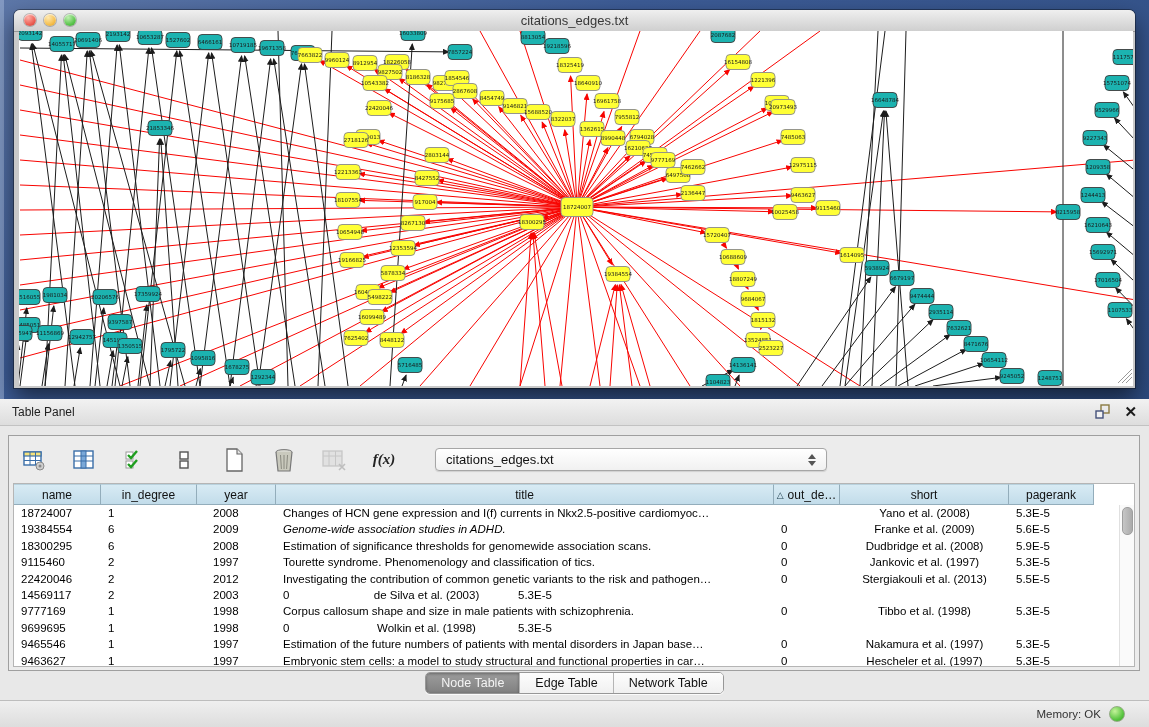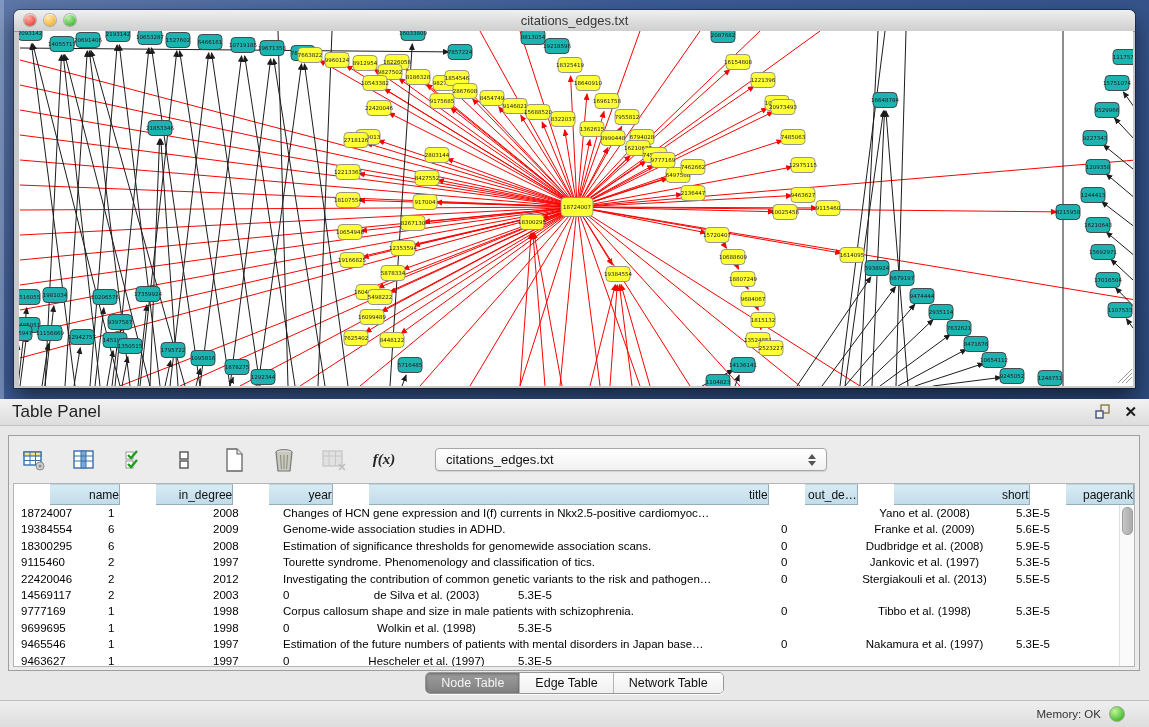--- a/index.html
+++ b/index.html
@@ -29,21 +29,21 @@
   .ek{stroke:#1c1c1c;stroke-width:1;}
   .eg{stroke:#9a9a9a;stroke-width:1;}
   .node-rect.t{fill:#1cb3b0;stroke:#3c3c3c;stroke-width:0.9;}
   .node-rect.y{fill:#ffff35;stroke:#8a8a8a;stroke-width:0.9;}
   .node-label{font-family:"DejaVu Sans",sans-serif;font-size:5.5px;fill:#1a1a1a;text-anchor:middle;}
 
   
   .table-panel{position:absolute;left:0;top:399px;width:1149px;height:301px;background:#e8e8e8;}
   .panel-titlebar{height:27px;background:linear-gradient(#f2f2f2,#dddddd);
     border-bottom:1px solid #c2c2c2;display:flex;align-items:center;padding:0 12px;box-sizing:border-box;}
-  .panel-title{font-size:17px;color:#222;flex:1;}
+  .panel-title{font-size:12px;color:#222;flex:1;}
   .float-btn{width:18px;height:16px;margin-right:12px;cursor:default;}
   .close-btn{font-size:15px;font-weight:bold;color:#1a1a1a;line-height:16px;cursor:default;}
 
   .panel-inner{position:absolute;left:8px;top:36px;width:1132px;height:236px;
     border:1px solid #9f9f9f;background:#ececec;box-sizing:border-box;}
   .toolbar{height:47px;display:flex;align-items:center;gap:24px;padding-left:12px;}
   .tool-btn{width:26px;height:26px;display:flex;align-items:center;justify-content:center;}
   .tool-btn svg{display:block;}
   .fx{font-family:"Liberation Serif",serif;font-style:italic;font-weight:bold;font-size:15px;color:#222;}
   .net-select{margin-left:14px;width:392px;height:23px;border:1px solid #a6a6a6;border-radius:4px;
@@ -53,22 +53,22 @@
   .stepper{display:flex;flex-direction:column;gap:2px;}
   .stepper i{display:block;width:0;height:0;border-left:4px solid transparent;border-right:4px solid transparent;}
   .stepper .up{border-bottom:5px solid #555;}
   .stepper .dn{border-top:5px solid #555;}
 
   .tbl-wrap{position:absolute;left:4px;right:4px;top:47px;bottom:3px;background:#ffffff;
     border:1px solid #b5b5b5;overflow:hidden;}
   .tbl-head{display:flex;height:21px;}
   .th{background:linear-gradient(#d8ebf4,#c2dcea);border-right:1px solid #93adbb;
     border-bottom:1px solid #93adbb;border-top:1px solid #b9d2de;
-    font-size:12px;color:#111;display:flex;align-items:center;justify-content:flex-end;
-    box-sizing:border-box;white-space:nowrap;overflow:hidden;margin-left:36px;}
+    font-size:12px;color:#111;display:flex;align-items:center;justify-content:center;
+    box-sizing:border-box;white-space:nowrap;overflow:hidden;}
   .th .sort{font-size:9px;margin-right:4px;color:#1a3a4a;}
   .tbl-body{position:relative;}
   .tr{display:flex;height:16.4px;line-height:16.4px;font-size:11.5px;color:#000;white-space:nowrap;}
   .td{box-sizing:border-box;padding-left:7px;overflow:hidden;text-overflow:clip;}
   .td.center{text-align:center;padding-left:0;}
   .td.year{padding-left:16px;}
   .vscroll{position:absolute;right:0;top:21px;bottom:0;width:14px;background:#fafafa;border-left:1px solid #e0e0e0;}
   .vthumb{position:absolute;left:2px;top:2px;width:9px;height:26px;border-radius:5px;
     background:linear-gradient(90deg,#c6c6c6,#ababab);border:1px solid #9e9e9e;}
 
@@ -902,21 +902,21 @@
             <div class="td year" style="width: 79px;">2008</div>
             <div class="td" style="width: 498px;">Changes of HCN gene expression and I(f) currents in Nkx2.5-positive cardiomyoc…</div>
             <div class="td" style="width: 66px; margin-top: 16px;">49</div>
             <div class="td center" style="width: 169px;">Yano et al. (2008)</div>
             <div class="td" style="width: 85px;">5.3E-5</div>
           </div>
           <div class="tr">
             <div class="td" style="width: 87px;">19384554</div>
             <div class="td" style="width: 96px;">6</div>
             <div class="td year" style="width: 79px;">2009</div>
-            <div class="td" style="width: 498px;">Genome-wide association studies in ADHD.</div>
+            <div class="td" style="width: 498px; font-style: italic;">Genome-wide association studies in ADHD.</div>
             <div class="td" style="width: 66px;">0</div>
             <div class="td center" style="width: 169px;">Franke et al. (2009)</div>
             <div class="td" style="width: 85px;">5.6E-5</div>
           </div>
           <div class="tr">
             <div class="td" style="width: 87px;">18300295</div>
             <div class="td" style="width: 96px;">6</div>
             <div class="td year" style="width: 79px;">2008</div>
             <div class="td" style="width: 498px;">Estimation of significance thresholds for genomewide association scans.</div>
             <div class="td" style="width: 66px;">0</div>
@@ -972,20 +972,21 @@
             <div class="td year" style="width: 79px;">1997</div>
             <div class="td" style="width: 498px;">Estimation of the future numbers of patients with mental disorders in Japan base…</div>
             <div class="td" style="width: 66px;">0</div>
             <div class="td center" style="width: 169px;">Nakamura et al. (1997)</div>
             <div class="td" style="width: 85px;">5.3E-5</div>
           </div>
           <div class="tr">
             <div class="td" style="width: 87px;">9463627</div>
             <div class="td" style="width: 96px;">1</div>
             <div class="td year" style="width: 79px;">1997</div>
+            <div class="td" style="width: 498px;">Embryonic stem cells: a model to study structural and functional properties in car…</div>
             <div class="td" style="width: 66px;">0</div>
             <div class="td center" style="width: 169px;">Hescheler et al. (1997)</div>
             <div class="td" style="width: 85px;">5.3E-5</div>
           </div>
         </div>
       <div class="vscroll">
         <div class="vthumb"></div>
       </div>
     </div>
   </div>

